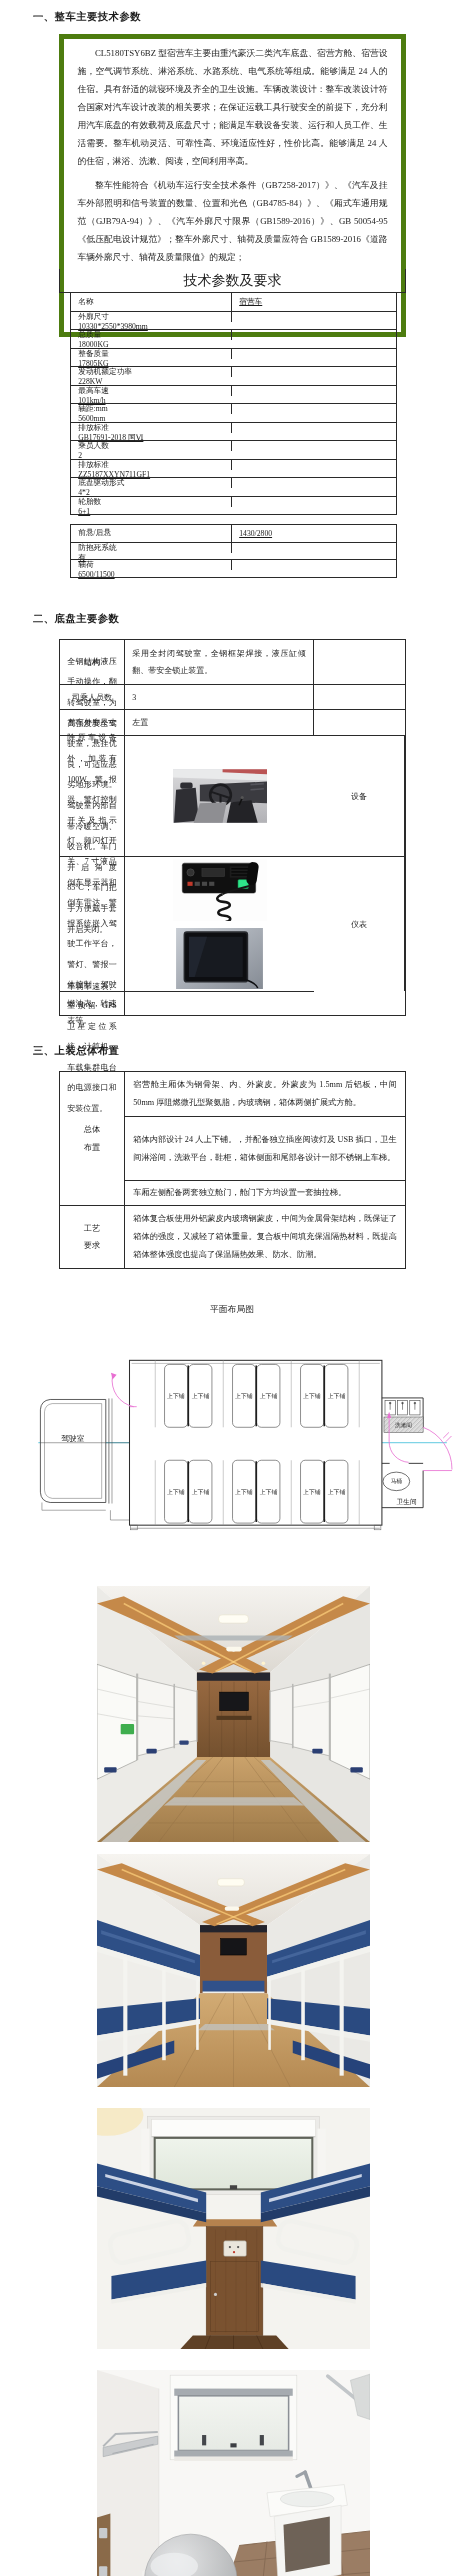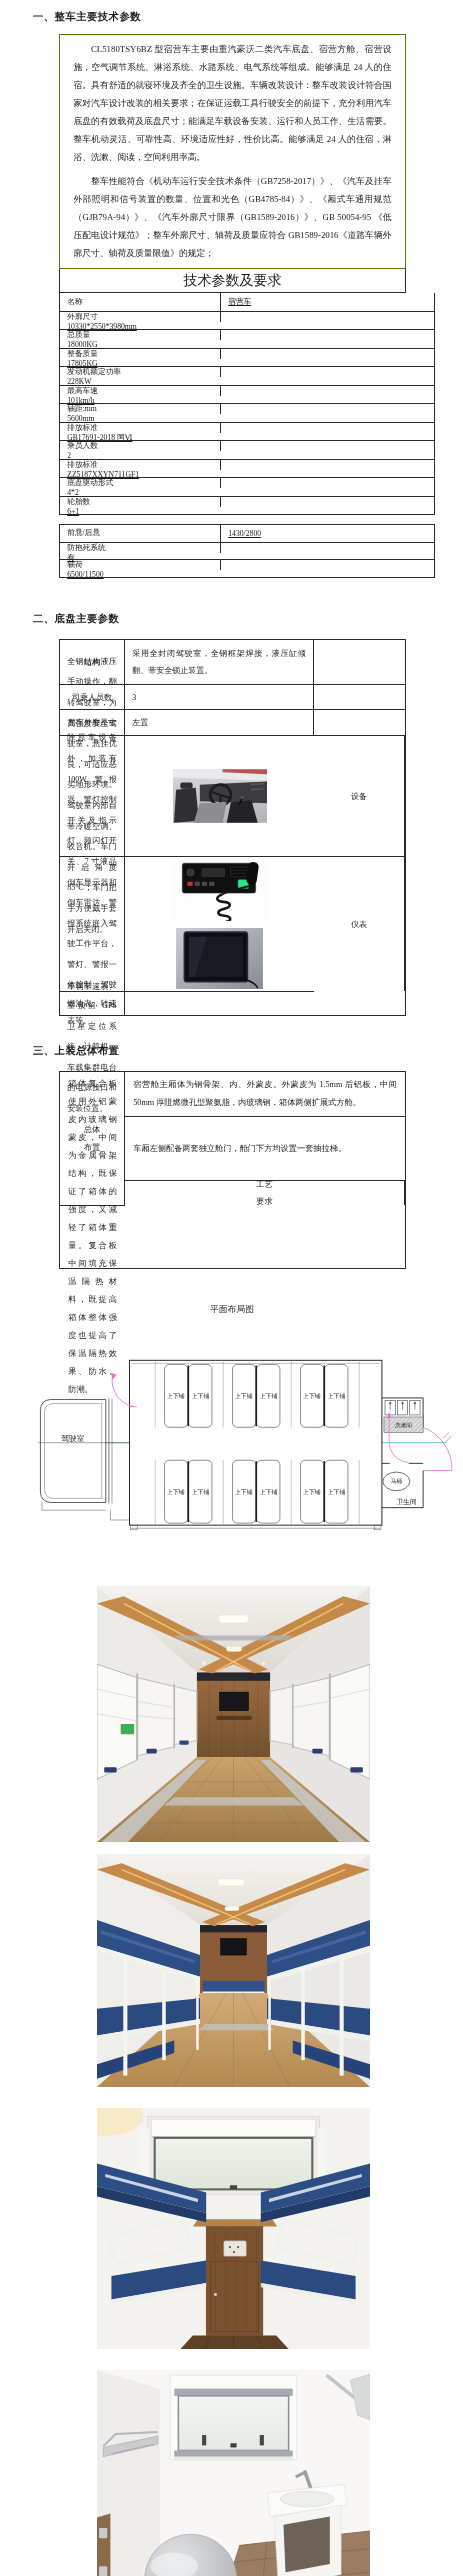--- a/index.html
+++ b/index.html
@@ -4,27 +4,27 @@
 <style>
   html,body{margin:0;padding:0;background:#fff;}
   #page{position:relative;width:464px;height:2631px;background:#ffffff;overflow:hidden;
         font-family:"Liberation Serif","DejaVu Serif",serif;color:#1c1c1c;}
   .h{position:absolute;left:33px;font-size:10.3px;font-weight:bold;letter-spacing:0.5px;white-space:nowrap;}
   #h1{top:10.3px}
   #h2{top:612px}
   #h3{top:1044px}
 
   
-  #introBox{position:absolute;left:59px;top:34px;width:347px;height:235px;border:1px solid #4d7c0f;
+  #introBox{position:absolute;left:59px;top:34px;width:347px;height:303px;border:5px solid #4d7c0f;
             box-sizing:border-box;padding:5.2px 13.4px 0 13.4px;font-size:8.8px;line-height:18px;text-align:justify;}
   #introBox p{margin:0;text-indent:2em;}
   #introBox p + p{margin-top:6.2px;}
   #specHeader{position:absolute;left:59px;top:269px;width:347px;height:24px;border:1px solid #2a2a2a;border-top:none;
               box-sizing:border-box;display:flex;align-items:center;justify-content:center;font-size:14px;}
-  .stable{position:absolute;left:59px;width:376px;border:1px solid #2a2a2a;box-sizing:border-box;}
+  .stable{position:absolute;left:70px;width:327px;border:1px solid #2a2a2a;box-sizing:border-box;}
   #t1{top:293px;border-top:none;}
   #t1b{top:524px;}
   .r1{display:flex;height:17.5px;font-size:7.7px;}
   #t1b .r1{height:16.5px;}
   .r1 + .r1{border-top:0.5px solid #2a2a2a;flex-direction:column;}
   .r1 .c1{width:161px;border-right:0.5px solid #2a2a2a;display:flex;align-items:center;
           padding-left:7.2px;box-sizing:border-box;}
   .r1 .c2{flex:1;display:flex;align-items:center;padding-left:7.2px;box-sizing:border-box;text-decoration:underline;}
 
   
@@ -225,20 +225,21 @@
     <div class="img"></div>
   </div>
 
   <div id="h3" class="h">三、上装总体布置</div>
 
   <div id="t3">
     <div class="lbl span3 nt">
         <span>总体布置</span>
       </div>
     <div class="txt nt">宿营舱主厢体为钢骨架、内、外蒙皮。外蒙皮为 1.5mm 后铝板，中间 50mm 厚阻燃微孔型聚氨脂，内玻璃钢，箱体两侧扩展式方舱。</div>
+    <div class="txt">箱体内部设计 24 人上下铺。，并配备独立插座阅读灯及 USB 插口，卫生间淋浴间，洗漱平台，鞋柜，箱体侧面和尾部各设计一部不锈钢上车梯。</div>
     <div class="txt">车厢左侧配备两套独立舱门，舱门下方均设置一套抽拉梯。</div>
     <div class="lbl">
         <span>工艺要求</span>
       </div>
     <div class="txt">箱体复合板使用外铝蒙皮内玻璃钢蒙皮，中间为金属骨架结构，既保证了箱体的强度，又减轻了箱体重量。复合板中间填充保温隔热材料，既提高箱体整体强度也提高了保温隔热效果、防水、防潮。</div>
   </div>
 
   <div id="planTitle">平面布局图</div>
 
   <svg id="plan" width="443" height="178" viewBox="0 0 860 345">

